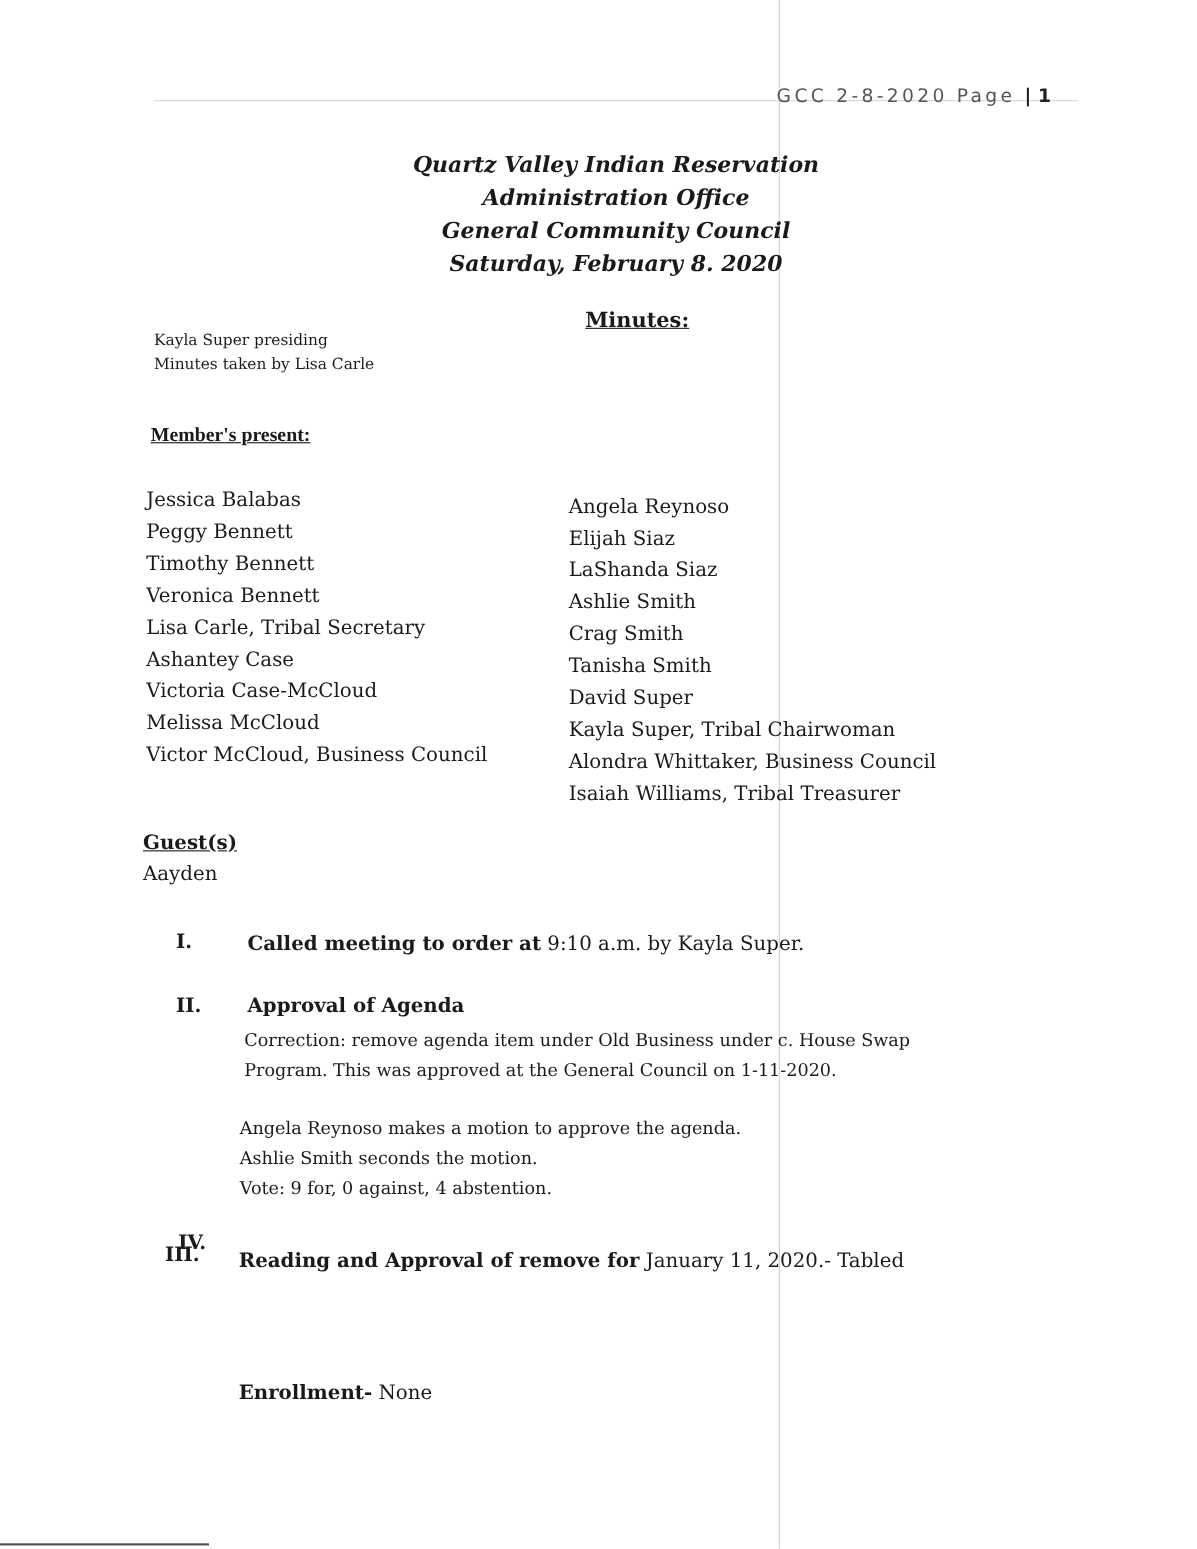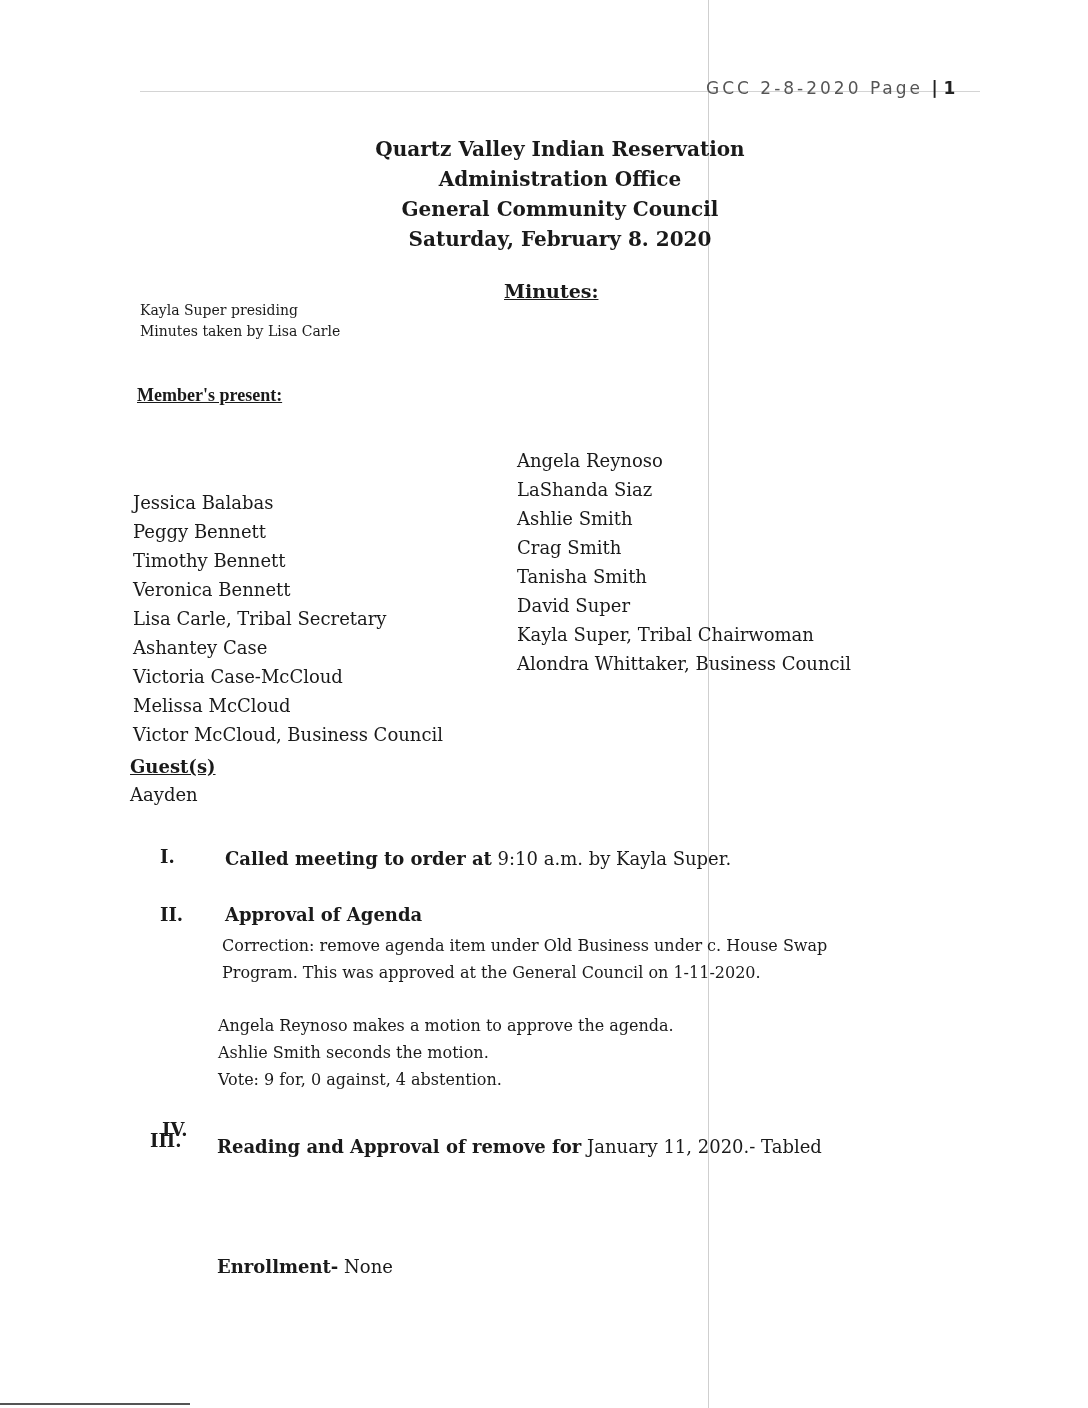--- a/index.html
+++ b/index.html
@@ -7,26 +7,26 @@
     width: 1088px; height: 1408px; background: #ffffff; position: relative; overflow: hidden;
     font-family: "DejaVu Serif", "Liberation Serif", serif; color: #1a1a1a;
   }
   .abs { position: absolute; white-space: nowrap; }
   .header-rule { position: absolute; left: 140px; top: 91px; width: 840px; height: 1px; background: #d4d4d4; }
   .fold-line { position: absolute; left: 708px; top: 0; width: 1px; height: 1408px; background: #cfcfcf; }
   .bottom-rule { position: absolute; left: 0; top: 1403px; width: 190px; height: 2px; background: #555; }
   .page-header { left: 706px; top: 78px; font-family: "DejaVu Sans", "Liberation Sans", sans-serif; font-size: 17px; letter-spacing: 3px; color: #555; }
   .page-header b { color: #222; letter-spacing: 0; }
   .title-block { left: 320px; top: 134px; width: 480px; text-align: center; font-weight: bold; font-size: 20px; line-height: 30px; }
-  .title-block div { white-space: nowrap; }
-  .minutes-heading { left: 504px; top: 280px; font-weight: bold; font-size: 19px; text-decoration: underline; text-align: right; }
+  .title-block div { white-space: nowrap; font-style: italic; }
+  .minutes-heading { left: 532px; top: 280px; font-weight: bold; font-size: 19px; text-decoration: underline; text-align: right; }
   .presiding { left: 140px; top: 300px; font-size: 14px; line-height: 21px; }
   .members-heading { left: 137px; top: 385px; font-weight: bold; font-size: 18px; text-decoration: underline; font-family: Liberation Serif, serif; }
   .col { font-size: 18px; line-height: 29px; }
-  .col-left { left: 133px; top: 440px; margin-top: 48px; }
+  .col-left { left: 133px; top: 440px; }
   .col-right { left: 517px; top: 446px; }
   .guests-heading { left: 130px; top: 756px; font-weight: bold; font-size: 18px; text-decoration: underline; }
   .guest { left: 130px; top: 784px; font-size: 18px; }
   .roman { font-weight: bold; font-size: 18px; }
   .item-title { font-size: 18px; }
   .item-title b { font-weight: bold; }
   .body-text { font-size: 16px; line-height: 27px; }
 </style>
 </head>
 <body>
@@ -63,27 +63,29 @@
   <div>Veronica Bennett</div>
   <div>Lisa Carle, Tribal Secretary</div>
   <div>Ashantey Case</div>
   <div>Victoria Case-McCloud</div>
   <div>Melissa McCloud</div>
   <div>Victor McCloud, Business Council</div>
 </div>
 
 <div class="abs col col-right">
   <div>Angela Reynoso</div>
+  <div>Elijah Siaz</div>
   <div>LaShanda Siaz</div>
   <div>Ashlie Smith</div>
   <div>Crag Smith</div>
   <div>Tanisha Smith</div>
   <div>David Super</div>
   <div>Kayla Super, Tribal Chairwoman</div>
   <div>Alondra Whittaker, Business Council</div>
+  <div>Isaiah Williams, Tribal Treasurer</div>
 </div>
 
 <div class="abs guests-heading">Guest(s)</div>
 <div class="abs guest">Aayden</div>
 
 <div class="abs roman" style="left:160px; top:846px;">I.</div>
 <div class="abs item-title" style="left:225px; top:848px;">
   <b>Called meeting to order at</b><span> 9:10 a.m. by Kayla Super.</span>
 </div>
 

